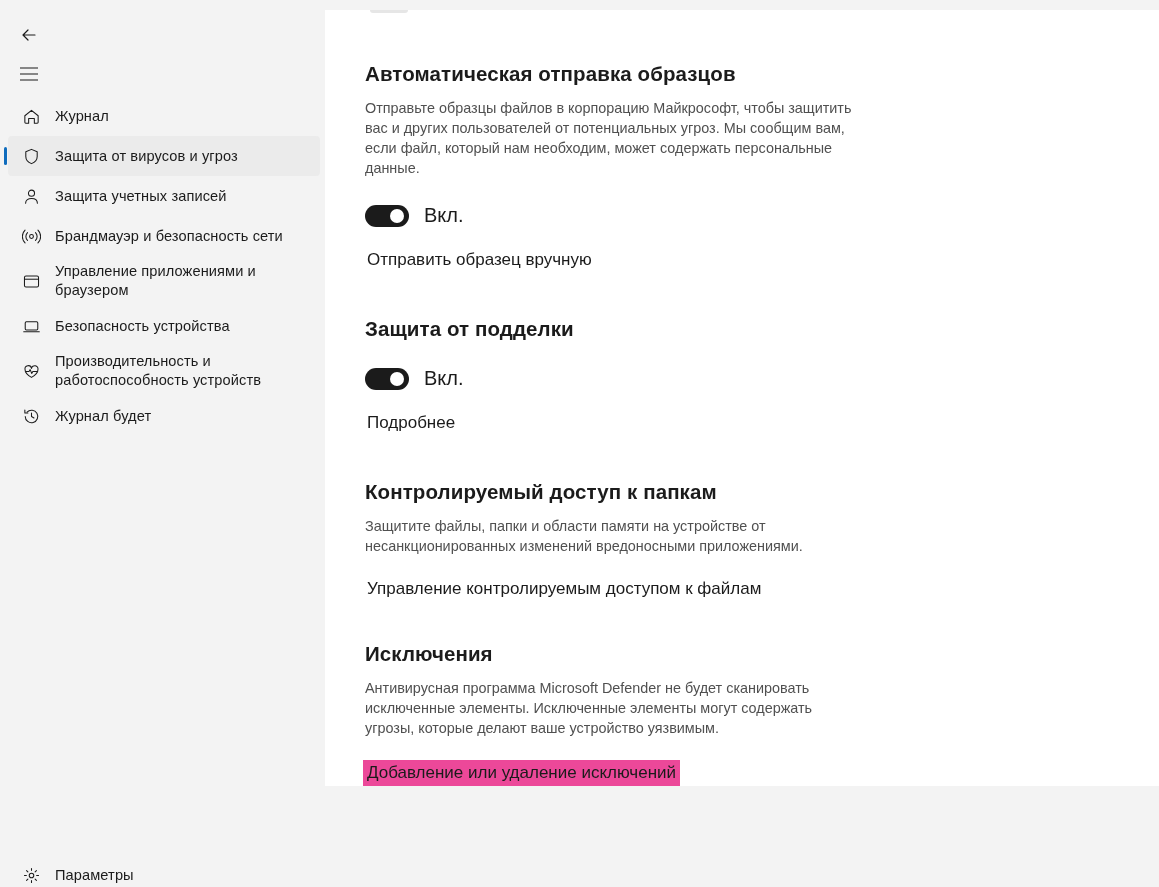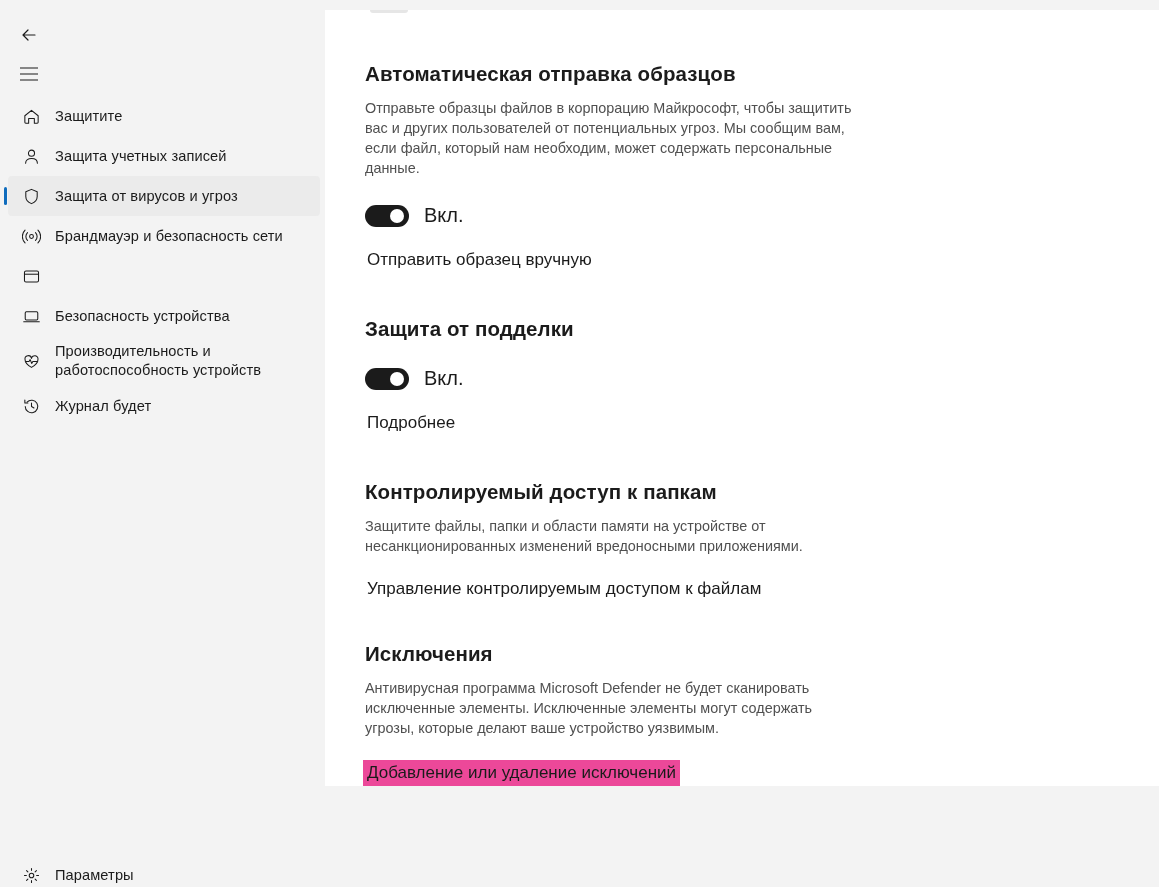--- a/index.html
+++ b/index.html
@@ -266,59 +266,60 @@
     </div>
 
     <div class="nav-list">
 
       <div class="nav-item">
         <span class="ic">
           <svg width="19" height="19" viewBox="0 0 20 20" fill="none">
             <path d="M3 9.2 10 3.5l7 5.7V16a1 1 0 0 1-1 1h-3v-5H7v5H4a1 1 0 0 1-1-1V9.2z" stroke="#1b1b1b" stroke-width="1.1" stroke-linejoin="round"></path>
           </svg>
         </span>
-        <span class="lbl">Защитите</span>
+        <span class="lbl">Журнал</span>
+      </div>
+
+      <div class="nav-item selected">
+        <span class="ic">
+          <svg width="19" height="19" viewBox="0 0 20 20" fill="none">
+            <path d="M10 2.5 4 5v5c0 4 3.4 6.5 6 7.5 2.6-1 6-3.5 6-7.5V5l-6-2.5z" stroke="#1b1b1b" stroke-width="1.1" stroke-linejoin="round"></path>
+          </svg>
+        </span>
+        <span class="lbl">Защита от вирусов и угроз</span>
       </div>
 
       <div class="nav-item">
         <span class="ic">
           <svg width="19" height="19" viewBox="0 0 20 20" fill="none">
             <circle cx="10" cy="6.5" r="3.2" stroke="#1b1b1b" stroke-width="1.1"></circle>
             <path d="M3.8 17c0-3.2 2.8-5 6.2-5s6.2 1.8 6.2 5" stroke="#1b1b1b" stroke-width="1.1" stroke-linecap="round"></path>
           </svg>
         </span>
         <span class="lbl">Защита учетных записей</span>
       </div>
 
-      <div class="nav-item selected">
-        <span class="ic">
-          <svg width="19" height="19" viewBox="0 0 20 20" fill="none">
-            <path d="M10 2.5 4 5v5c0 4 3.4 6.5 6 7.5 2.6-1 6-3.5 6-7.5V5l-6-2.5z" stroke="#1b1b1b" stroke-width="1.1" stroke-linejoin="round"></path>
-          </svg>
-        </span>
-        <span class="lbl">Защита от вирусов и угроз</span>
-      </div>
-
       <div class="nav-item">
         <span class="ic">
           <svg width="19" height="19" viewBox="0 0 20 20" fill="none">
             <circle cx="10" cy="10" r="2" stroke="#1b1b1b" stroke-width="1.1"></circle>
             <path d="M5.8 5.8a6 6 0 0 0 0 8.4M14.2 5.8a6 6 0 0 1 0 8.4M3.2 3.2a9.6 9.6 0 0 0 0 13.6M16.8 3.2a9.6 9.6 0 0 1 0 13.6" stroke="#1b1b1b" stroke-width="1.1" stroke-linecap="round"></path>
           </svg>
         </span>
         <span class="lbl">Брандмауэр и безопасность сети</span>
       </div>
 
       <div class="nav-item">
         <span class="ic">
           <svg width="19" height="19" viewBox="0 0 20 20" fill="none">
             <rect x="2.6" y="4.2" width="14.8" height="11.6" rx="1.6" stroke="#1b1b1b" stroke-width="1.1"></rect>
             <path d="M2.6 7.6h14.8" stroke="#1b1b1b" stroke-width="1.1"></path>
           </svg>
         </span>
+        <span class="lbl">Управление приложениями и браузером</span>
       </div>
 
       <div class="nav-item">
         <span class="ic">
           <svg width="19" height="19" viewBox="0 0 20 20" fill="none">
             <rect x="3.4" y="5" width="13.2" height="8.6" rx="1.2" stroke="#1b1b1b" stroke-width="1.1"></rect>
             <path d="M1.8 15.6h16.4" stroke="#1b1b1b" stroke-width="1.1" stroke-linecap="round"></path>
           </svg>
         </span>
         <span class="lbl">Безопасность устройства</span>

